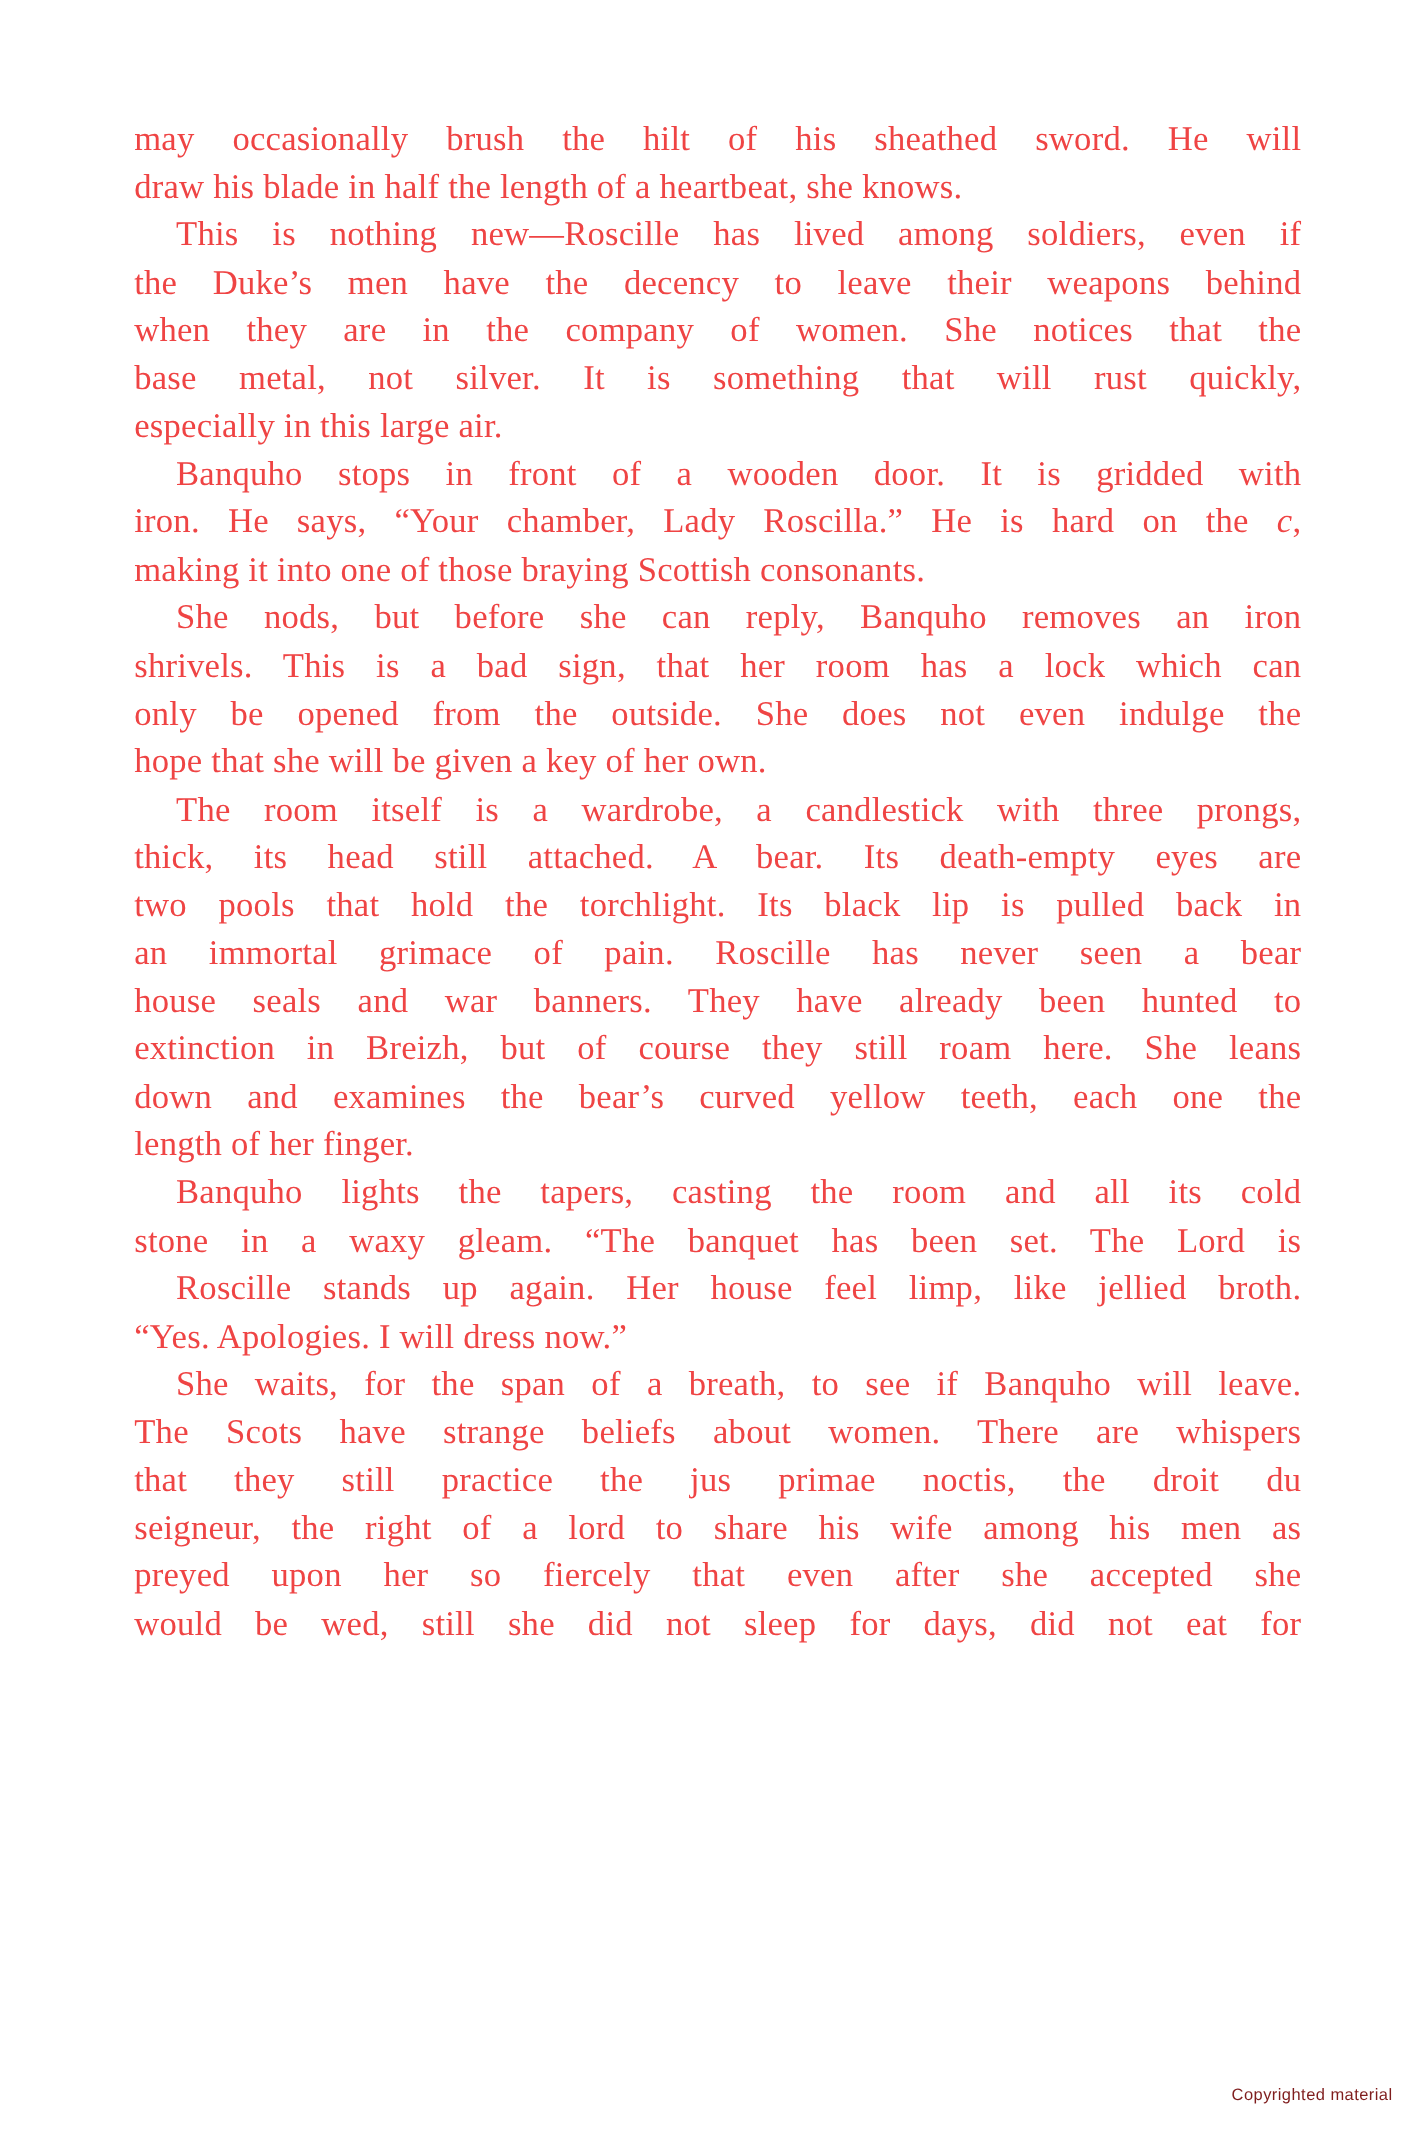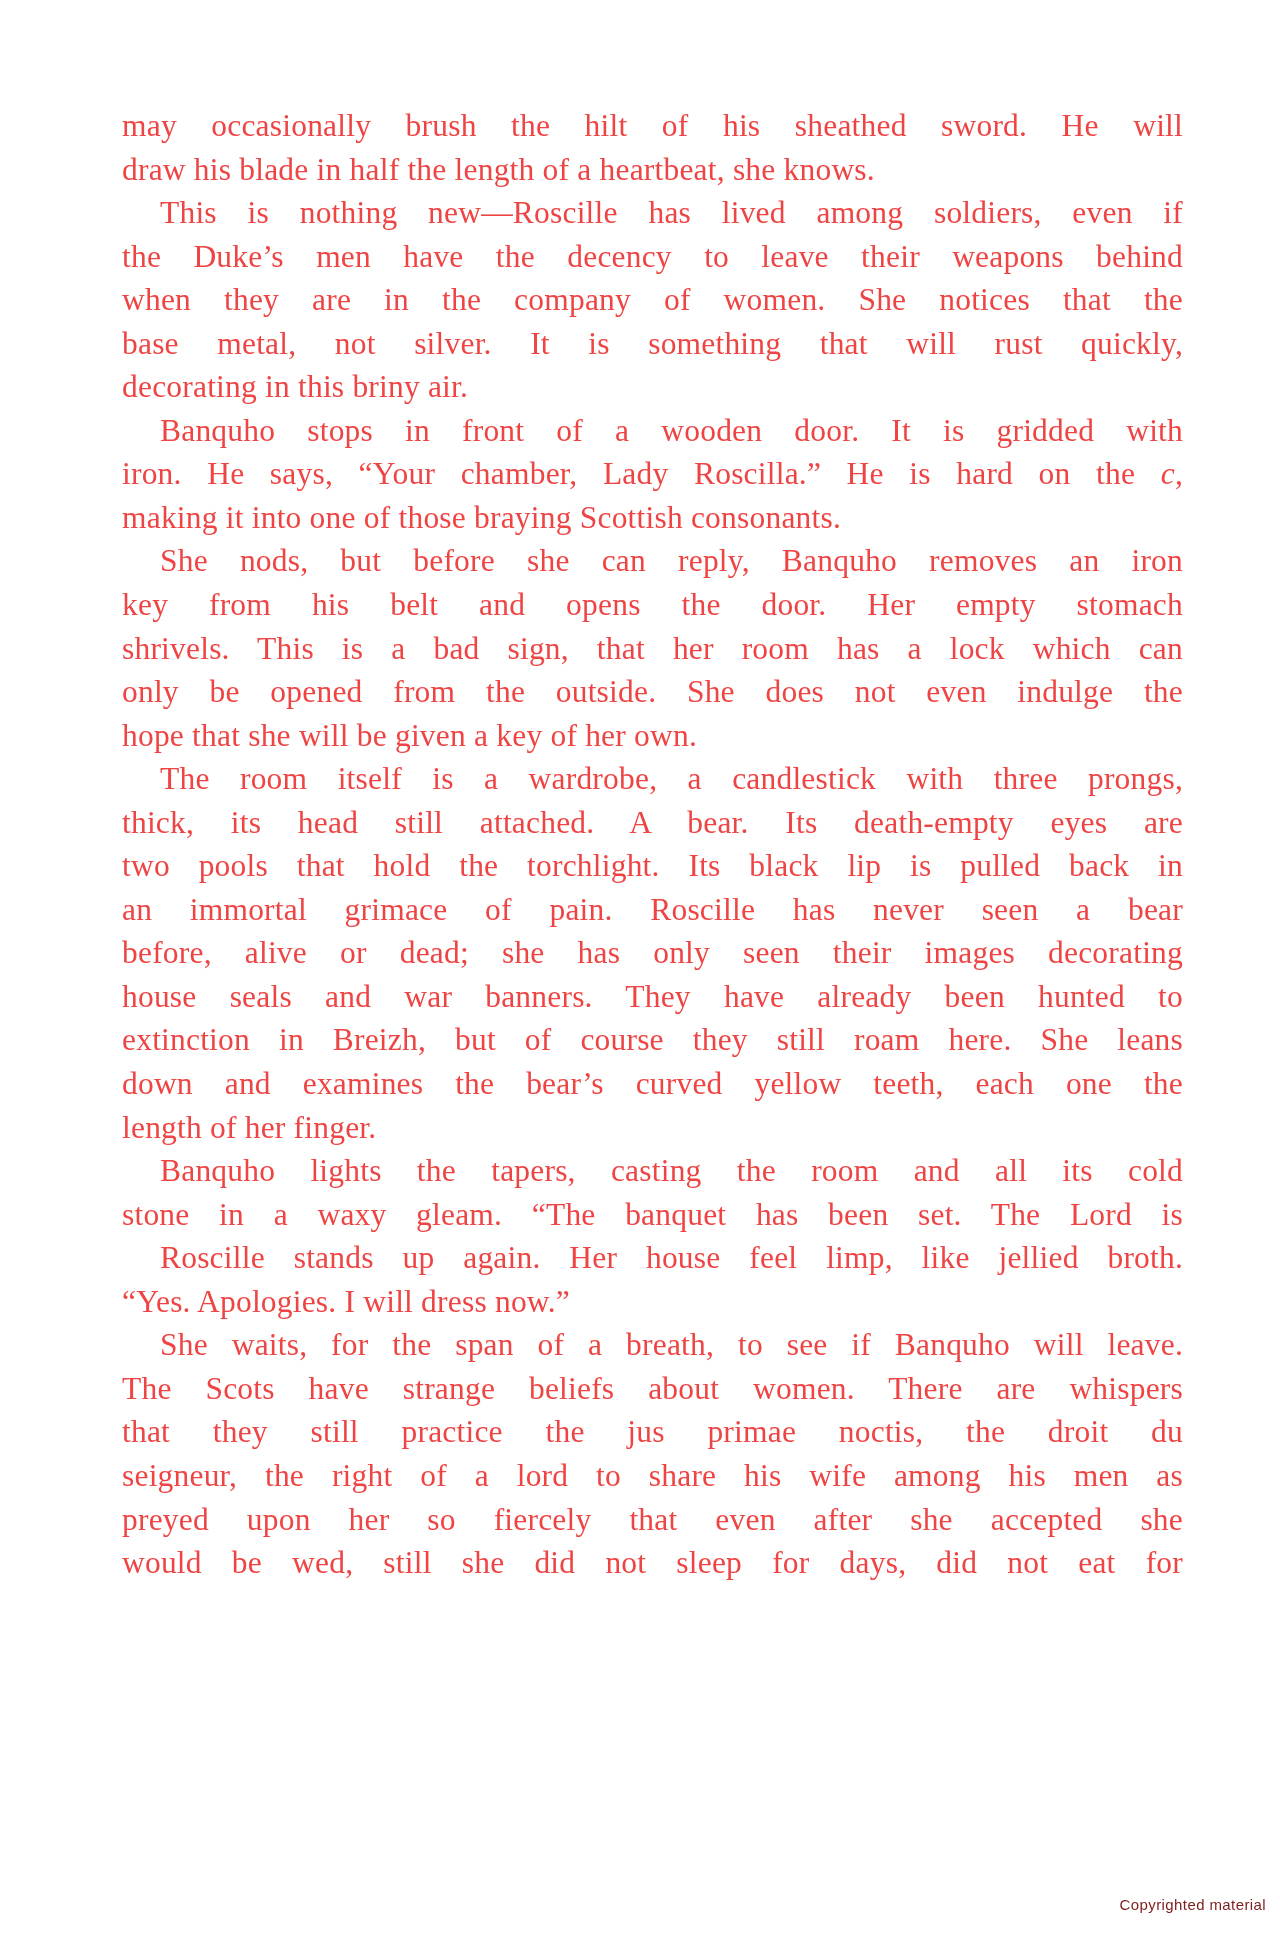--- a/index.html
+++ b/index.html
@@ -57,34 +57,32 @@
 <body>
 
 <div class="book-page">
   <div class="text-block">
       <div class="line j"><span>may occasionally brush the hilt of his sheathed sword. He will</span></div>
       <div class="line"><span>draw his blade in half the length of a heartbeat, she knows.</span></div>
       <div class="line j indent"><span>This is nothing new—Roscille has lived among soldiers, even if</span></div>
       <div class="line j"><span>the Duke’s men have the decency to leave their weapons behind</span></div>
       <div class="line j"><span>when they are in the company of women. She notices that the</span></div>
       <div class="line j"><span>base metal, not silver. It is something that will rust quickly,</span></div>
-      <div class="line"><span>decorating in this briny air.</span></div>
+      <div class="line"><span>especially in this large air.</span></div>
       <div class="line j indent"><span>Banquho stops in front of a wooden door. It is gridded with</span></div>
       <div class="line j"><span>iron. He says, “Your chamber, Lady Roscilla.” He is hard on the </span><em>c</em><span>,</span></div>
       <div class="line"><span>making it into one of those braying Scottish consonants.</span></div>
       <div class="line j indent"><span>She nods, but before she can reply, Banquho removes an iron</span></div>
-      <div class="line j"><span>key from his belt and opens the door. Her empty stomach</span></div>
       <div class="line j"><span>shrivels. This is a bad sign, that her room has a lock which can</span></div>
       <div class="line j"><span>only be opened from the outside. She does not even indulge the</span></div>
       <div class="line"><span>hope that she will be given a key of her own.</span></div>
       <div class="line j indent"><span>The room itself is a wardrobe, a candlestick with three prongs,</span></div>
       <div class="line j"><span>thick, its head still attached. A bear. Its death-empty eyes are</span></div>
       <div class="line j"><span>two pools that hold the torchlight. Its black lip is pulled back in</span></div>
       <div class="line j"><span>an immortal grimace of pain. Roscille has never seen a bear</span></div>
-      <div class="line j"><span>before, alive or dead; she has only seen their images decorating</span></div>
       <div class="line j"><span>house seals and war banners. They have already been hunted to</span></div>
       <div class="line j"><span>extinction in Breizh, but of course they still roam here. She leans</span></div>
       <div class="line j"><span>down and examines the bear’s curved yellow teeth, each one the</span></div>
       <div class="line"><span>length of her finger.</span></div>
       <div class="line j indent"><span>Banquho lights the tapers, casting the room and all its cold</span></div>
       <div class="line j"><span>stone in a waxy gleam. “The banquet has been set. The Lord is</span></div>
       <div class="line j indent"><span>Roscille stands up again. Her house feel limp, like jellied broth.</span></div>
       <div class="line"><span>“Yes. Apologies. I will dress now.”</span></div>
       <div class="line j indent"><span>She waits, for the span of a breath, to see if Banquho will leave.</span></div>
       <div class="line j"><span>The Scots have strange beliefs about women. There are whispers</span></div>

